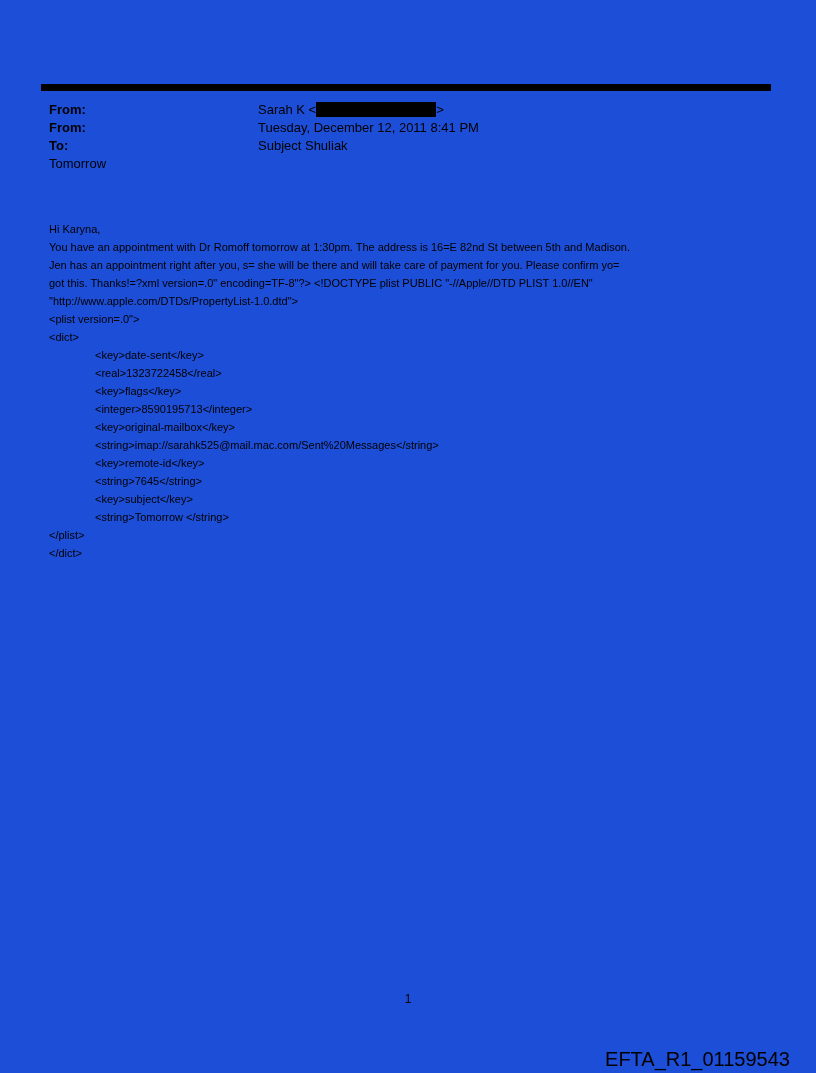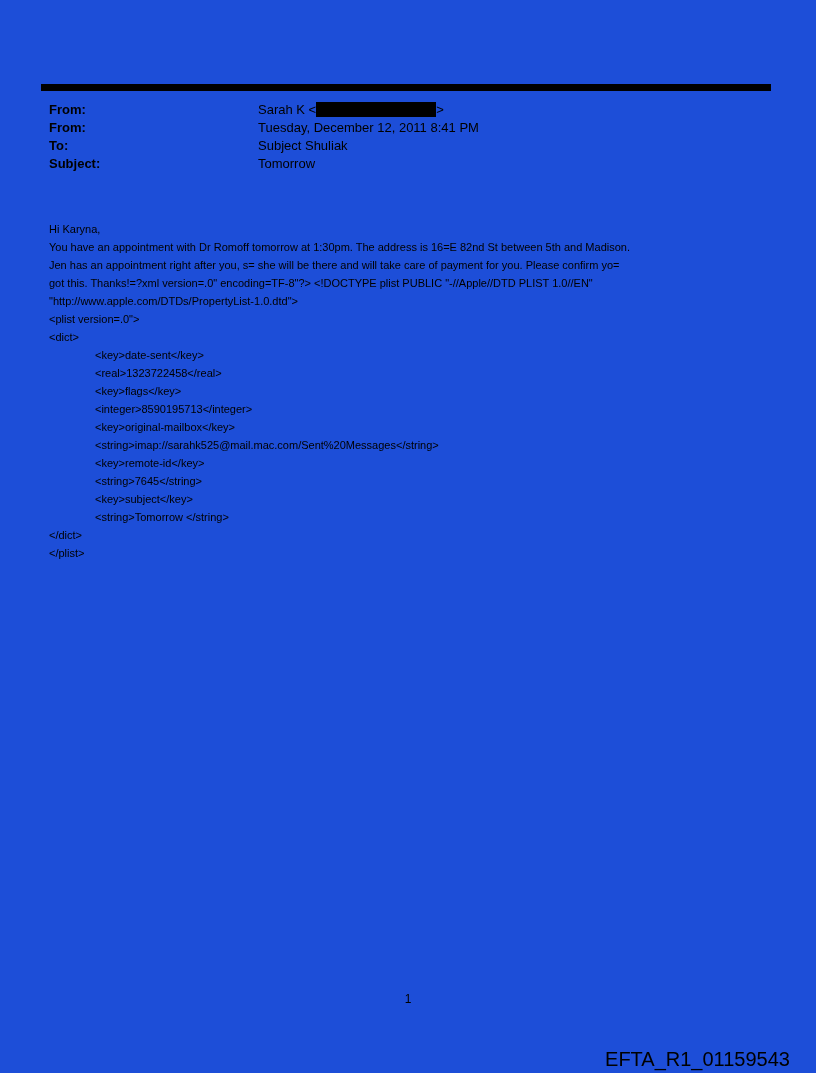--- a/index.html
+++ b/index.html
@@ -98,21 +98,20 @@
     </div>
     <div class="header-row">
       <div class="header-label">From:</div>
       <div class="header-value">Tuesday, December 12, 2011 8:41 PM</div>
     </div>
     <div class="header-row">
       <div class="header-label">To:</div>
       <div class="header-value">Subject Shuliak</div>
     </div>
     <div class="header-row">
-      <div class="header-label">Subject:</div>
       <div class="header-value">Tomorrow</div>
     </div>
   </div>
 
   <div class="email-body">
     <div class="line">Hi Karyna,</div>
     <div class="line">You have an appointment with Dr Romoff tomorrow at 1:30pm. The address is 16=E 82nd St between 5th and Madison.</div>
     <div class="line">Jen has an appointment right after you, s= she will be there and will take care of payment for you. Please confirm yo=</div>
     <div class="line">got this. Thanks!=?xml version=.0" encoding=TF-8"?&gt; &lt;!DOCTYPE plist PUBLIC "-//Apple//DTD PLIST 1.0//EN"</div>
     <div class="line">"http://www.apple.com/DTDs/PropertyList-1.0.dtd"&gt;</div>
@@ -121,21 +120,21 @@
     <div class="line indent">&lt;key&gt;date-sent&lt;/key&gt;</div>
     <div class="line indent">&lt;real&gt;1323722458&lt;/real&gt;</div>
     <div class="line indent">&lt;key&gt;flags&lt;/key&gt;</div>
     <div class="line indent">&lt;integer&gt;8590195713&lt;/integer&gt;</div>
     <div class="line indent">&lt;key&gt;original-mailbox&lt;/key&gt;</div>
     <div class="line indent">&lt;string&gt;imap://sarahk525@mail.mac.com/Sent%20Messages&lt;/string&gt;</div>
     <div class="line indent">&lt;key&gt;remote-id&lt;/key&gt;</div>
     <div class="line indent">&lt;string&gt;7645&lt;/string&gt;</div>
     <div class="line indent">&lt;key&gt;subject&lt;/key&gt;</div>
     <div class="line indent">&lt;string&gt;Tomorrow &lt;/string&gt;</div>
+    <div class="line">&lt;/plist&gt;</div>
     <div class="line">&lt;/dict&gt;</div>
-    <div class="line">&lt;/plist&gt;</div>
   </div>
 
   <div class="page-number">1</div>
 
   <div class="bates-number">EFTA_R1_01159543</div>
 
 </div>
 
 </body></html>

